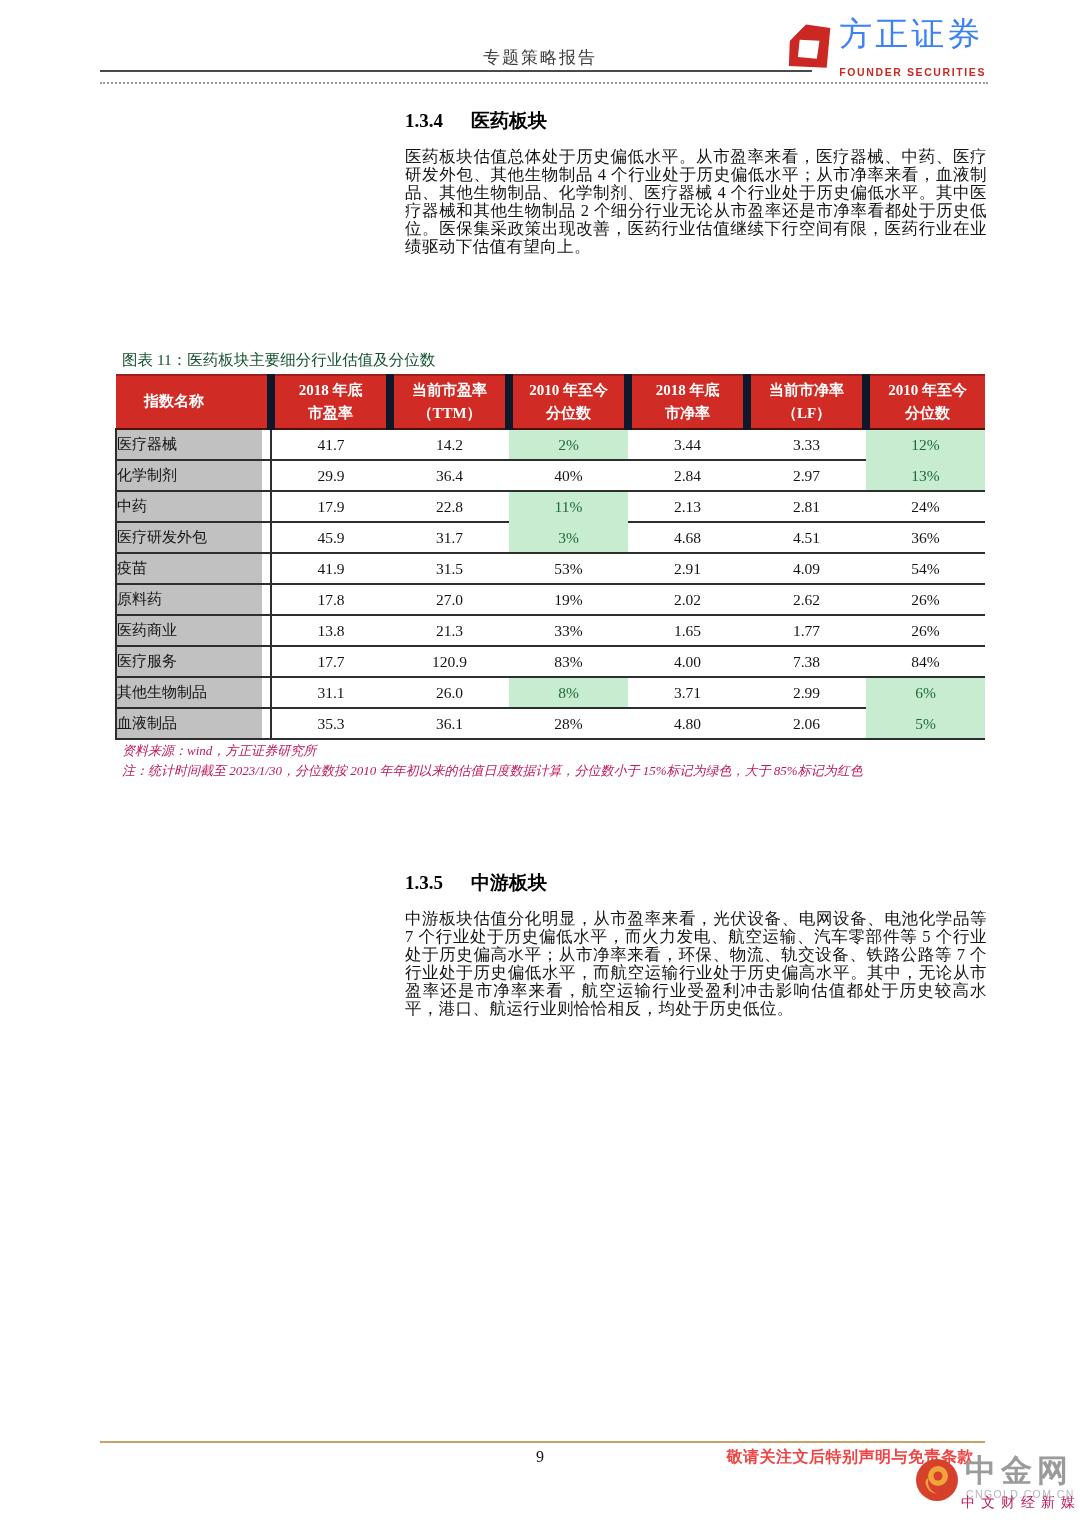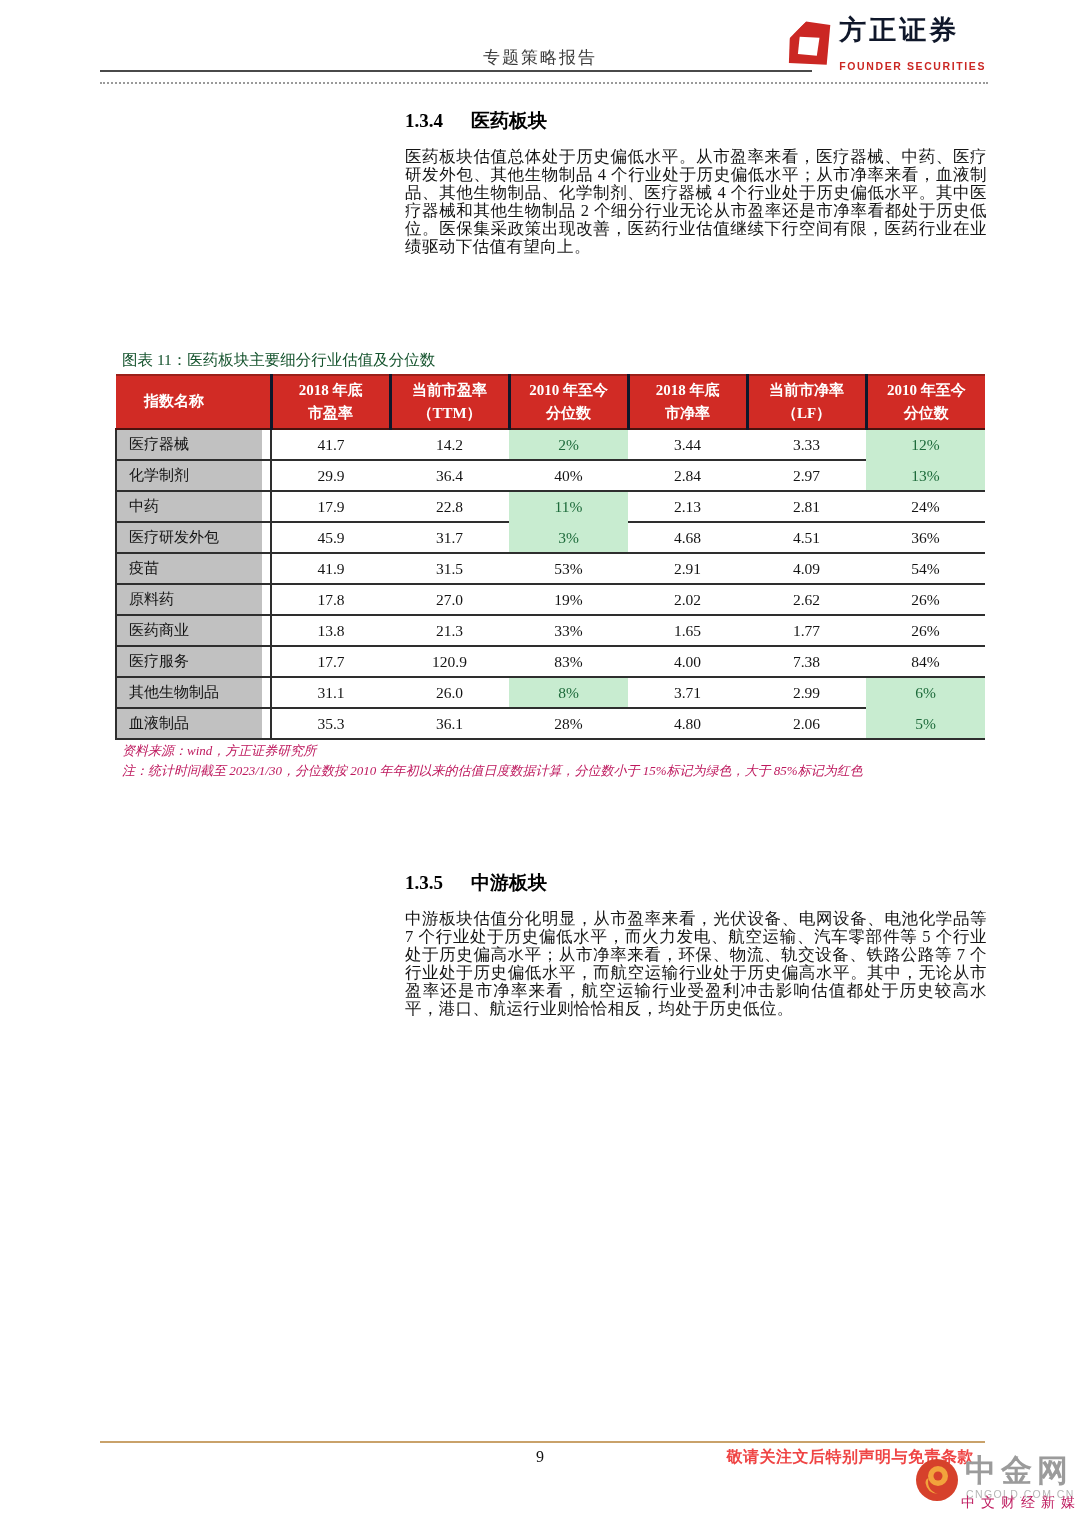--- a/index.html
+++ b/index.html
@@ -28,21 +28,21 @@
     border-top: 2px dotted #9a9a9a;
   }
   .logo {
     position: absolute; top: 16px; right: 94px;
     display: flex; align-items: center; gap: 6px;
   }
   .logo-glyph { width: 54px; height: 56px; }
   .logo-text { display: flex; flex-direction: column; align-items: flex-start; }
   .logo-cn {
     font-family: "Liberation Sans", sans-serif;
-    font-size: 27px; font-weight: bold; color: #0f172a; letter-spacing: 3px; line-height: 1.1;
+    font-size: 33px; font-weight: normal; color: #3b82f6; letter-spacing: 3px; line-height: 1.1;
   }
   .logo-en {
     font-family: "Liberation Sans", sans-serif;
     font-size: 10.5px; font-weight: bold; color: #cb2723; letter-spacing: 1.6px; margin-top: 14px;
   }
 
   
   .section-heading {
     position: absolute; left: 405px;
     font-size: 19px; font-weight: bold; color: #000;
@@ -70,29 +70,29 @@
   .val-table col.c0 { width: 155px; }
   .val-table col.cn { width: 119px; }
   .val-table th {
     background: #d12b25; color: #ffffff; font-weight: bold;
     font-size: 15px; line-height: 1.55; height: 54px;
     text-align: center; vertical-align: middle;
     border-top: 2px solid #9b201a;
     border-bottom: 2px solid #4a120e;
   }
   .val-table th.name-col { text-align: left; padding-left: 28px; }
-  .val-table th + th { border-left: 3px solid #0f172a; text-align: center; }
+  .val-table th + th { border-left: 8px solid #0f172a; text-align: center; }
   .val-table td {
     height: 31px; font-size: 15.5px; text-align: center; vertical-align: middle;
     color: #141414; background: #ffffff;
   }
   .val-table tbody tr + tr td { border-top: 2px solid #2e2e2e; }
   .val-table tbody tr:last-child td { border-bottom: 2px solid #2e2e2e; }
   .val-table td.name-cell {
-    text-align: left; padding-left: 12px; font-size: 15px;
+    text-align: left; font-size: 15px;
     background: linear-gradient(to right, #c1c1c1 calc(100% - 8px), #ffffff calc(100% - 8px));
     border-left: 2px solid #2e2e2e;
     border-right: 2px solid #2e2e2e;
   }
   .val-table td.green { background: #c8ecd0; color: #1d6a3a; }
   .val-table td.green-cont { border-top-color: #c8ecd0 !important; }
   .fig-source, .fig-note {
     position: absolute; left: 122px; width: 866px;
     font-size: 13px; font-style: italic; color: #be185d; white-space: nowrap;
   }

